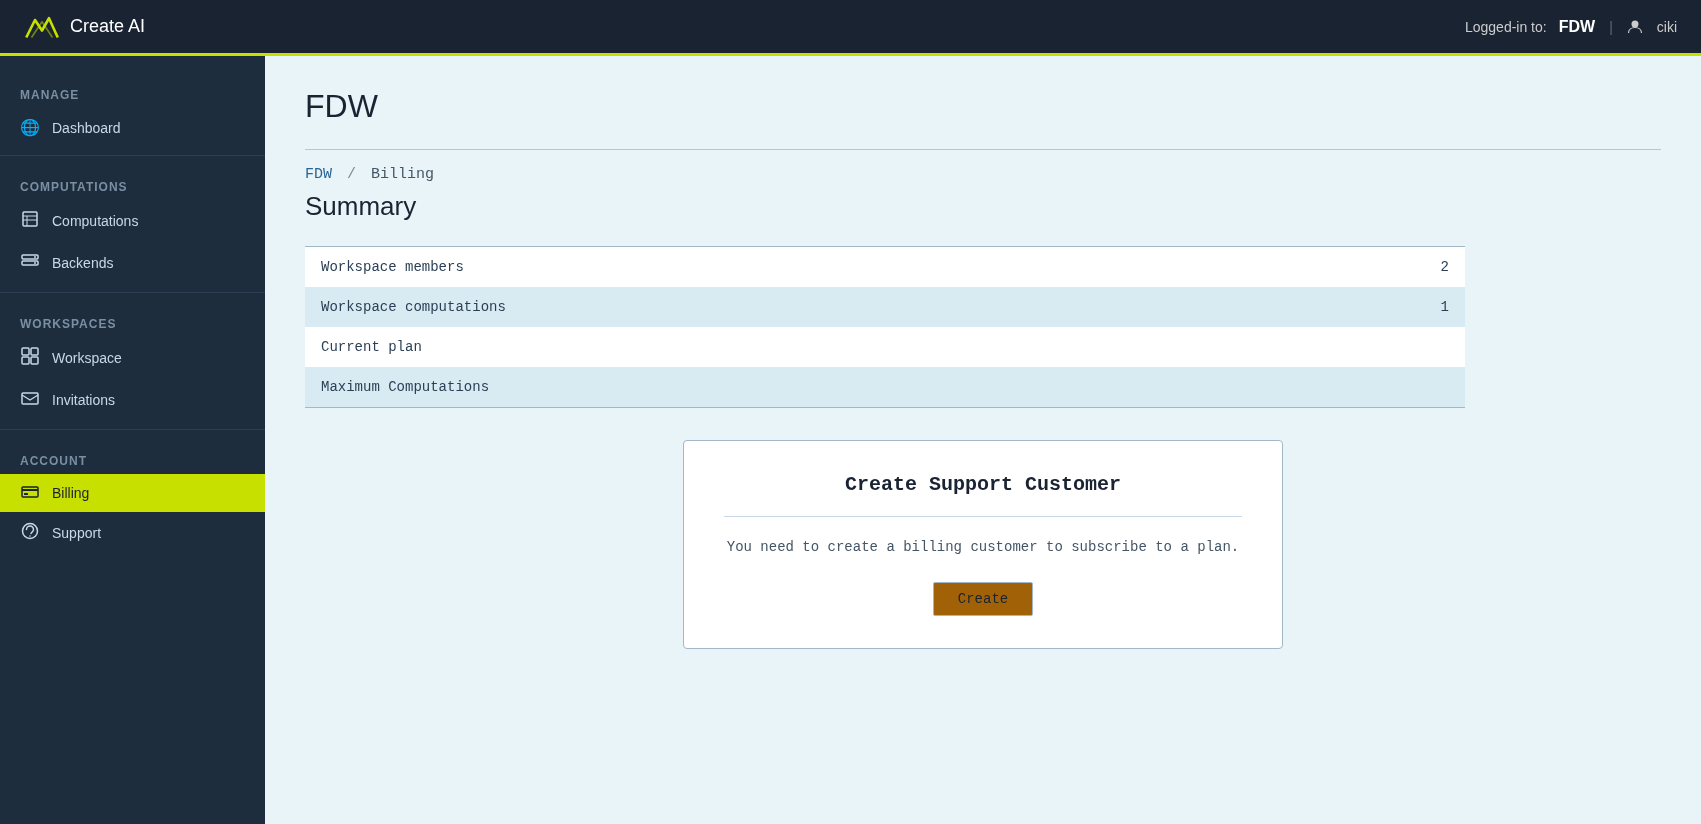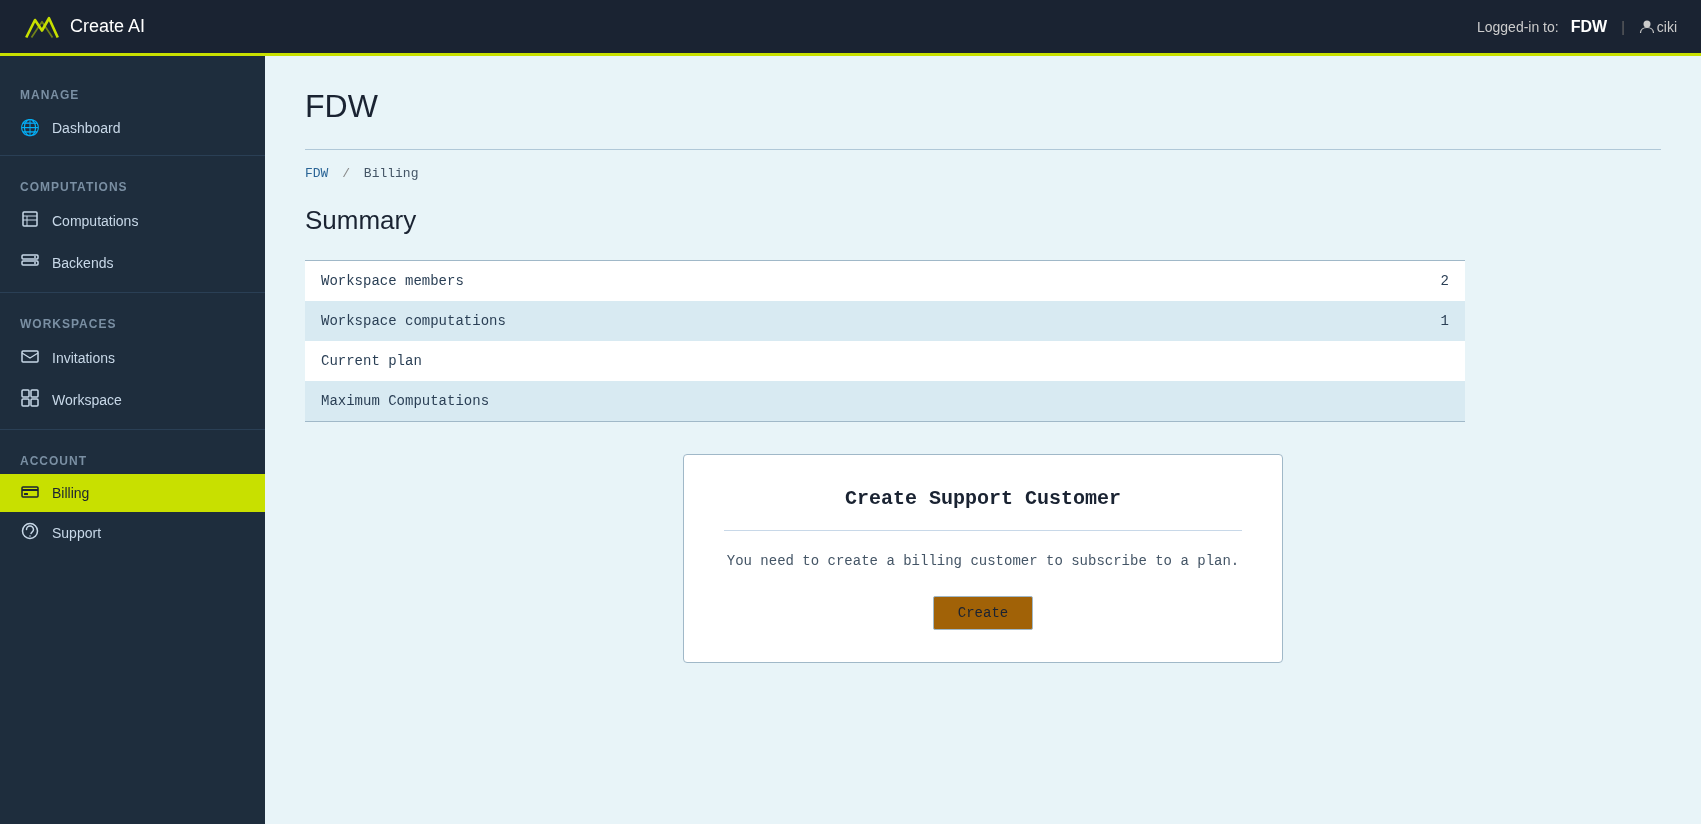--- a/index.html
+++ b/index.html
@@ -40,21 +40,21 @@
       font-size: 14px;
       color: #ccc;
     }
     .header-right .divider {
       color: #666;
       margin: 0 6px;
     }
     .header-user {
       display: flex;
       align-items: flex-start;
-      gap: 2px;
+      gap: 14px;
       color: #ccc;
     }
 
     
     .layout {
       display: flex;
       flex: 1;
       overflow: hidden;
     }
 
@@ -118,24 +118,24 @@
       color: #1a2332;
       font-weight: normal;
       margin-bottom: 24px;
     }
     .separator {
       border: none;
       border-top: 1px solid #b0c8d8;
       margin-bottom: 16px;
     }
     .breadcrumb {
-      font-size: 13px;
+      font-size: 15px;
       font-family: 'Courier New', Courier, monospace;
       color: #456;
-      margin-bottom: 24px;
+      margin-bottom: 8px;
     }
     .breadcrumb a {
       color: #2a6496;
       text-decoration: none;
     }
     .breadcrumb .sep { margin: 0 6px; color: #888; }
 
     .section-title {
       font-size: 26px;
       font-family: Arial, sans-serif;
@@ -274,36 +274,36 @@
       </span>
       <span>Backends</span>
     </div>
 
     <hr class="sidebar-divider">
 
     <div class="sidebar-section-label">WORKSPACES</div>
     <div class="sidebar-item">
       <span class="sidebar-icon">
         <svg width="18" height="18" viewBox="0 0 18 18" fill="none">
-            <rect x="1" y="4" width="16" height="11" rx="1" stroke="#c8d8e8" stroke-width="1.5"></rect>
-            <path d="M1 6l8 5 8-5" stroke="#c8d8e8" stroke-width="1.2"></path>
-          </svg>
-      </span>
-      <span>Invitations</span>
-    </div>
-    <div class="sidebar-item">
-      <span class="sidebar-icon">
-        <svg width="18" height="18" viewBox="0 0 18 18" fill="none">
             <rect x="1" y="1" width="7" height="7" rx="1" stroke="#c8d8e8" stroke-width="1.5"></rect>
             <rect x="10" y="1" width="7" height="7" rx="1" stroke="#c8d8e8" stroke-width="1.5"></rect>
             <rect x="1" y="10" width="7" height="7" rx="1" stroke="#c8d8e8" stroke-width="1.5"></rect>
             <rect x="10" y="10" width="7" height="7" rx="1" stroke="#c8d8e8" stroke-width="1.5"></rect>
           </svg>
       </span>
       <span>Workspace</span>
+    </div>
+    <div class="sidebar-item">
+      <span class="sidebar-icon">
+        <svg width="18" height="18" viewBox="0 0 18 18" fill="none">
+            <rect x="1" y="4" width="16" height="11" rx="1" stroke="#c8d8e8" stroke-width="1.5"></rect>
+            <path d="M1 6l8 5 8-5" stroke="#c8d8e8" stroke-width="1.2"></path>
+          </svg>
+      </span>
+      <span>Invitations</span>
     </div>
 
     <hr class="sidebar-divider">
 
     <div class="sidebar-section-label">ACCOUNT</div>
     <div class="sidebar-item active">
       <span class="sidebar-icon">
         <svg width="18" height="12" viewBox="0 0 18 12" fill="none">
             <rect x="1" y="1" width="16" height="10" rx="1" stroke="#1a2332" stroke-width="1.5"></rect>
             <line x1="1" y1="4" x2="17" y2="4" stroke="#1a2332" stroke-width="2"></line>

